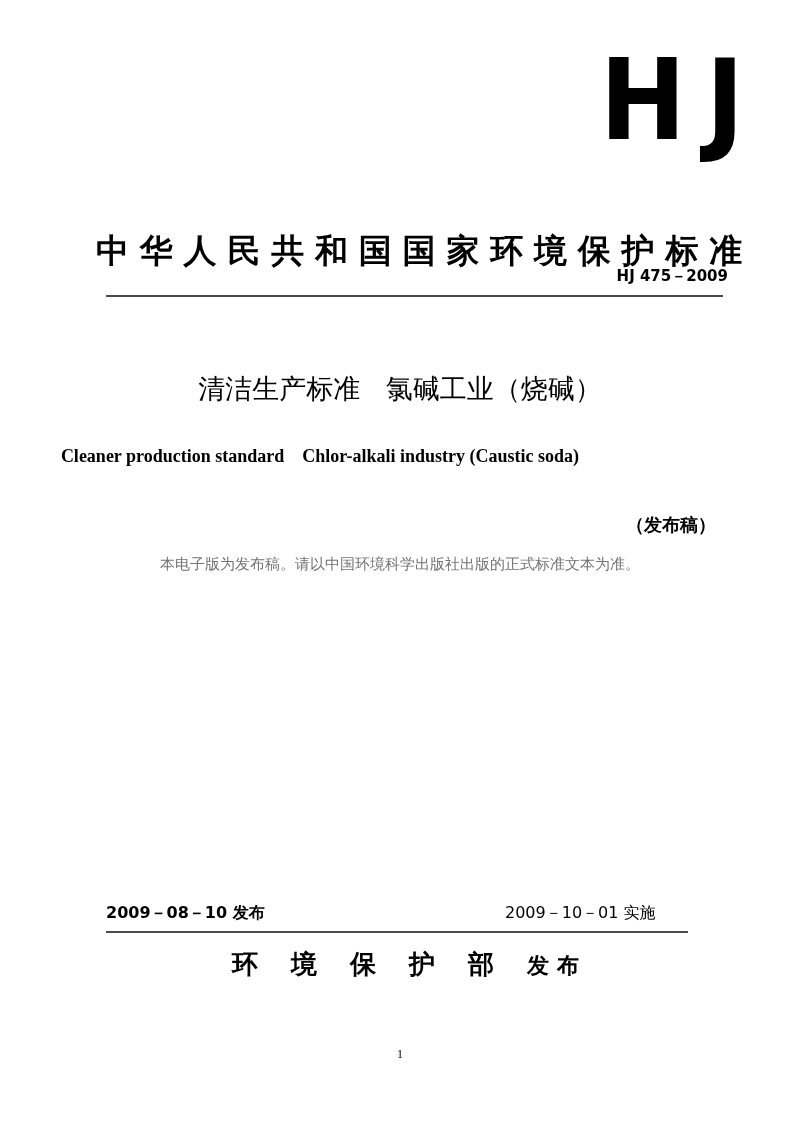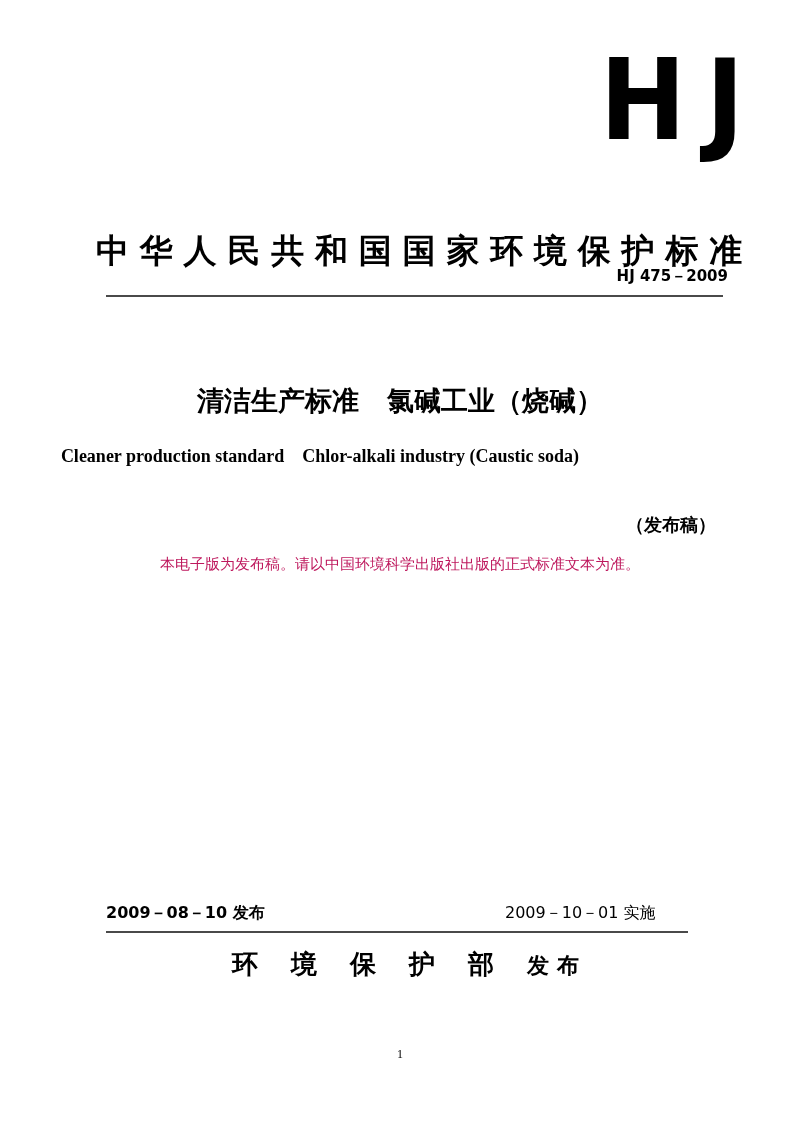--- a/index.html
+++ b/index.html
@@ -68,23 +68,22 @@
   .rule-top { left: 106px; top: 295px; width: 617px; }
   .rule-bottom { left: 106px; top: 931px; width: 582px; }
 
   .cn-title {
     left: 0;
     width: 800px;
     top: 371px;
     text-align: center;
     font-size: 27px;
     line-height: 36px;
-    font-weight: bold;
+    font-weight: normal;
     white-space: pre;
-    margin-top: 12px;
   }
 
   .en-title {
     left: 0;
     width: 640px;
     top: 444px;
     text-align: center;
     font-family: "Liberation Serif", serif;
     font-weight: bold;
     font-size: 18px;
@@ -103,21 +102,21 @@
   }
 
   .notice {
     left: 0;
     width: 800px;
     top: 553px;
     text-align: center;
     font-family: "DejaVu Serif", serif;
     font-size: 15px;
     line-height: 22px;
-    color: #be185d;
+    color: #737373;
   }
 
   .release-date {
     left: 106px;
     top: 902px;
     font-size: 16px;
     line-height: 22px;
     font-weight: bold;
     white-space: nowrap;
   }

